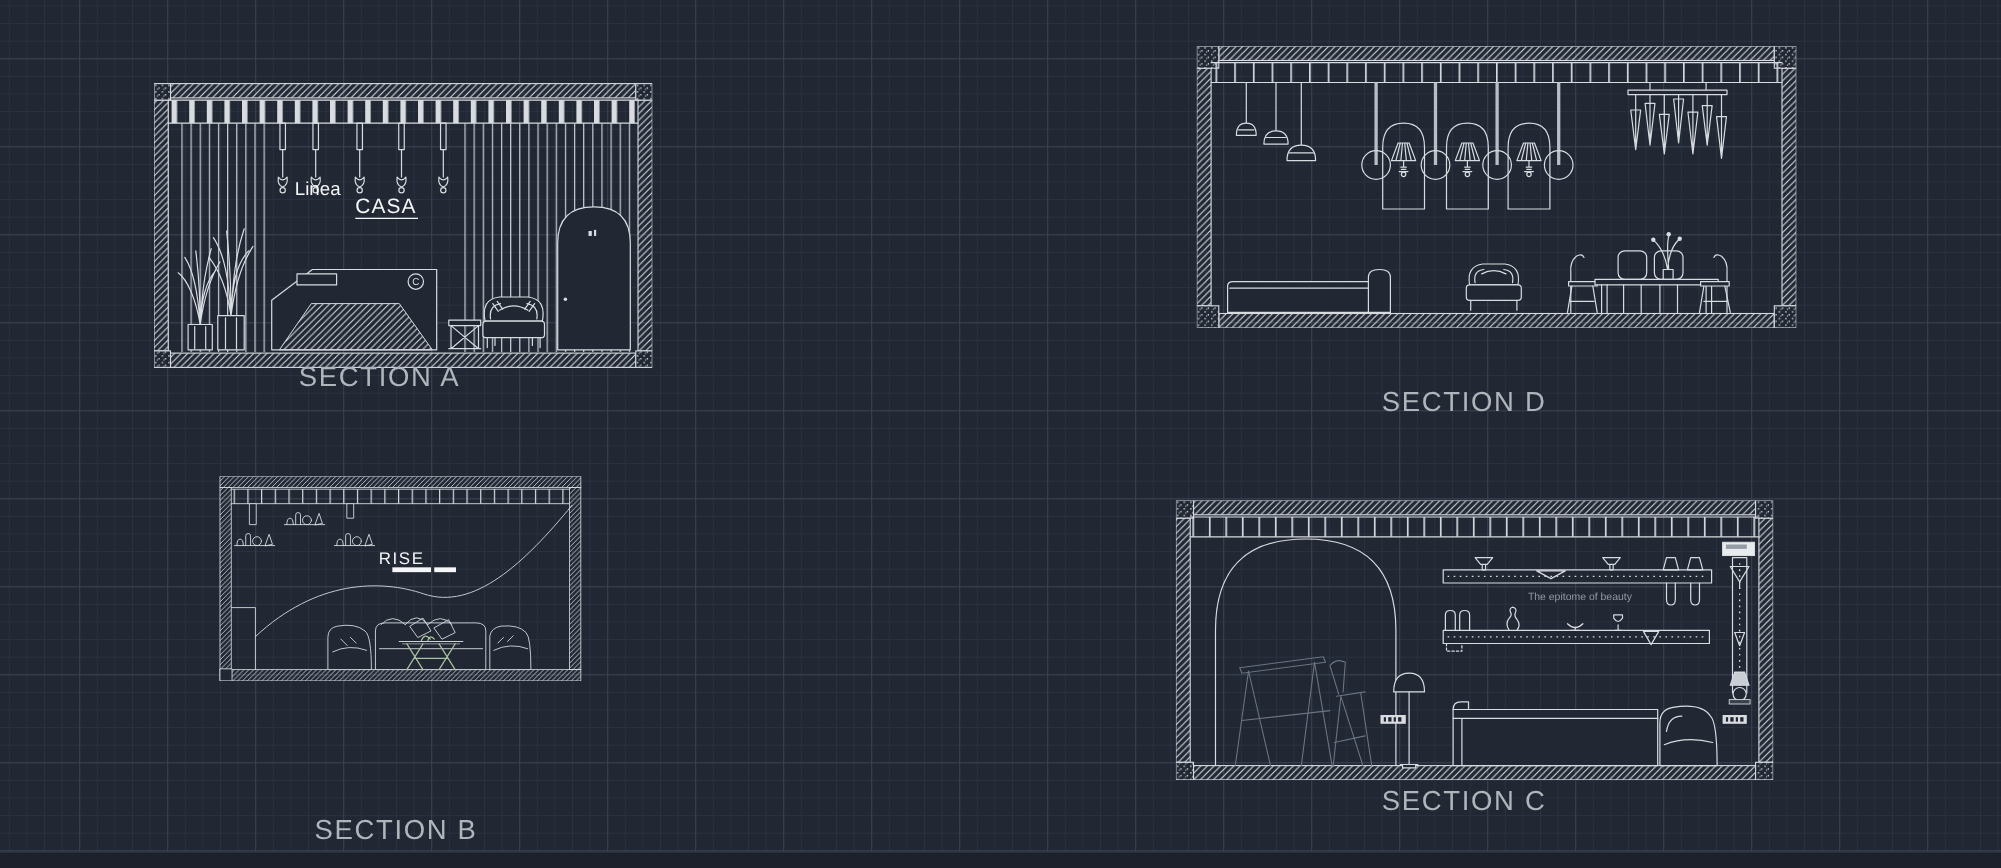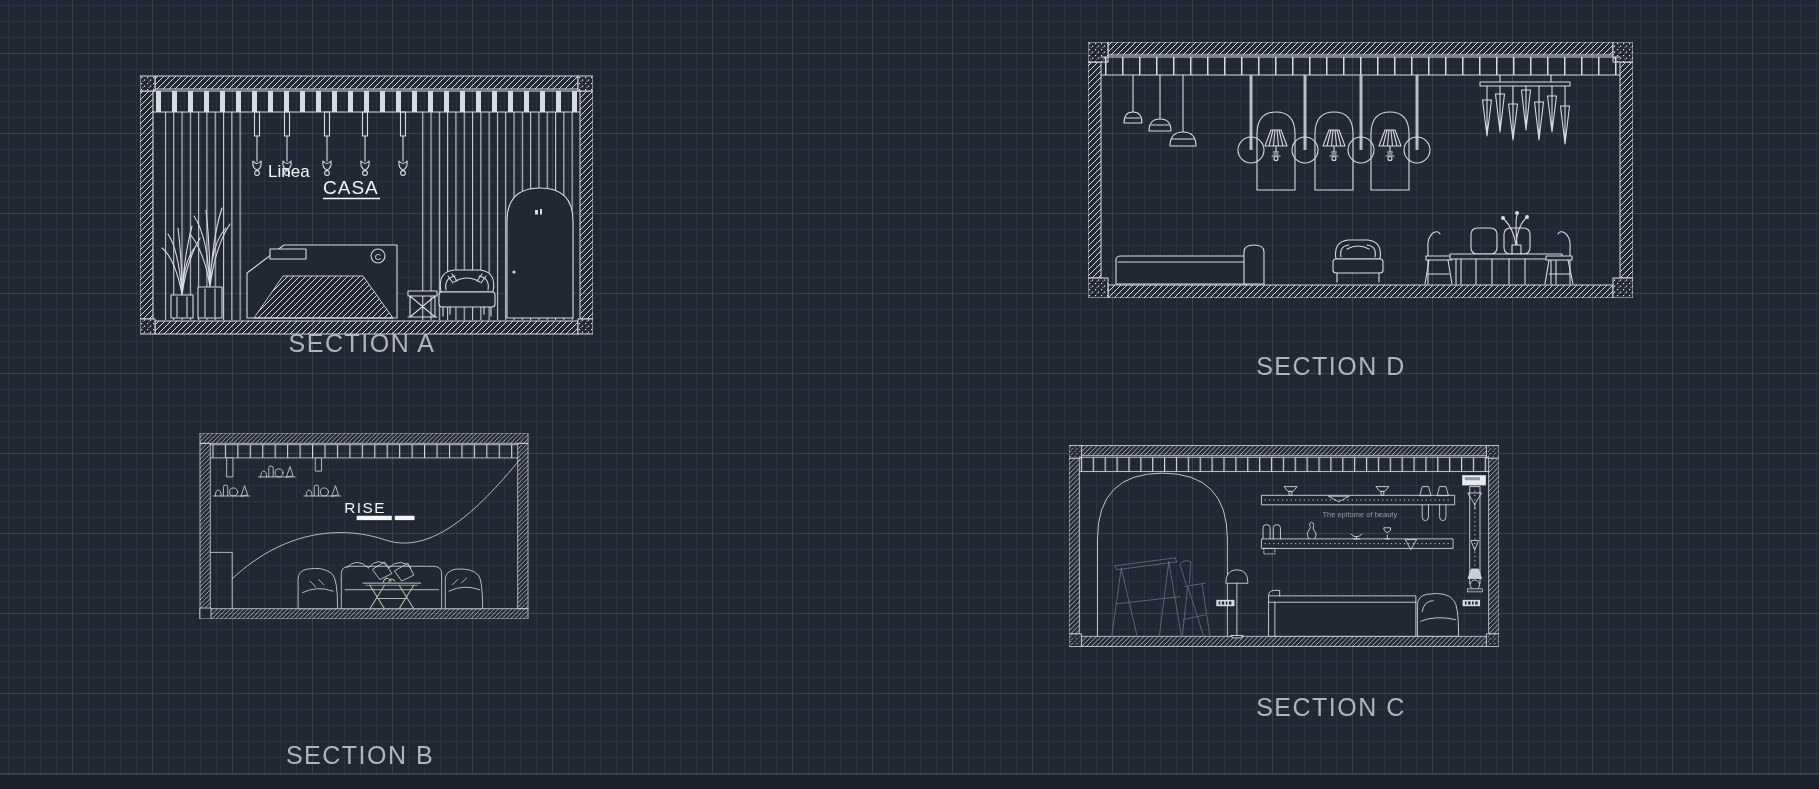--- a/index.html
+++ b/index.html
@@ -152,21 +152,21 @@
       </g>
 
       <g>
         <path class="lnf" d="M367,242 V145 Q367,112 400,112 Q433,112 433,145 V242 Z"></path>
         <circle cx="374" cy="196" r="1.6" fill="#d8dce1"></circle>
         <rect x="395" y="134" width="3" height="4.5" fill="#d8dce1"></rect>
         <rect x="400" y="133" width="2" height="5.5" fill="#d8dce1"></rect>
       </g>
     </svg>
   </figure>
-  <div class="caption" style="left:362px;top:329px">SECTION A</div>
+  <div class="caption" style="left:345px;top:329px">SECTION A</div>
 
   <figure class="sec" style="left:140px;top:433px;width:448px;height:186px">
     <svg viewBox="0 0 448 254">
       <defs>
         <pattern id="hB" patternUnits="userSpaceOnUse" width="6" height="6">
           <path d="M-1,7 L7,-1 M-1,1 L1,-1 M5,7 L7,5" stroke="#d8dce1" stroke-width="1"></path>
         </pattern>
         <pattern id="tkB" patternUnits="userSpaceOnUse" width="17" height="20">
           <rect x="0" y="0" width="1.5" height="20" fill="#d8dce1"></rect>
         </pattern>
@@ -367,21 +367,21 @@
           <circle cx="439" cy="175" r="2" fill="#d8dce1"></circle>
           <circle cx="429" cy="171" r="2" fill="#d8dce1"></circle>
         <path class="ln" d="M482,242 V206 Q483,196 477,191 Q472,188 470,192"></path>
         <rect class="lnf" x="458" y="214" width="26" height="4"></rect>
         <path class="ln" d="M461,218 L457,242 M480,218 L485,242 M461,232 H482"></path>
       </g>
     </svg>
   </figure>
   <div class="caption" style="left:1331px;top:352px">SECTION D</div>
 
-  <figure class="sec" style="left:1069px;top:419px;width:430px;height:254px">
+  <figure class="sec" style="left:1069px;top:455px;width:543px;height:254px">
     <svg viewBox="0 0 543 254">
       <defs>
         <pattern id="hC" patternUnits="userSpaceOnUse" width="6" height="6">
           <path d="M-1,7 L7,-1 M-1,1 L1,-1 M5,7 L7,5" stroke="#d8dce1" stroke-width="1"></path>
         </pattern>
         <pattern id="sC" patternUnits="userSpaceOnUse" width="6" height="6">
           <rect width="6" height="6" fill="#212733"></rect>
           <rect x="1" y="1" width="1.2" height="1.2" fill="#e8ebee"></rect>
           <rect x="4" y="3.5" width="1.2" height="1.2" fill="#e8ebee"></rect>
           <rect x="2.5" y="4.7" width="1" height="1" fill="#cfd4da"></rect>
@@ -485,14 +485,14 @@
         <circle class="lnf" cx="512.5" cy="176" r="6"></circle>
         <rect x="503" y="181" width="19" height="4" fill="#3a414d" stroke="#d8dce1" stroke-width="0.8"></rect>
       </g>
 
       <g>
         <rect x="497" y="38" width="29" height="12" fill="#e9ecef" stroke="#d8dce1" stroke-width="1"></rect>
         <rect x="500" y="40" width="19" height="4" fill="#959ba3"></rect>
       </g>
     </svg>
   </figure>
-  <div class="caption" style="left:1331px;top:693px">SECTION C</div>
+  <div class="caption" style="left:1331px;top:714px">SECTION C</div>
 </div>
 
 </body></html>

